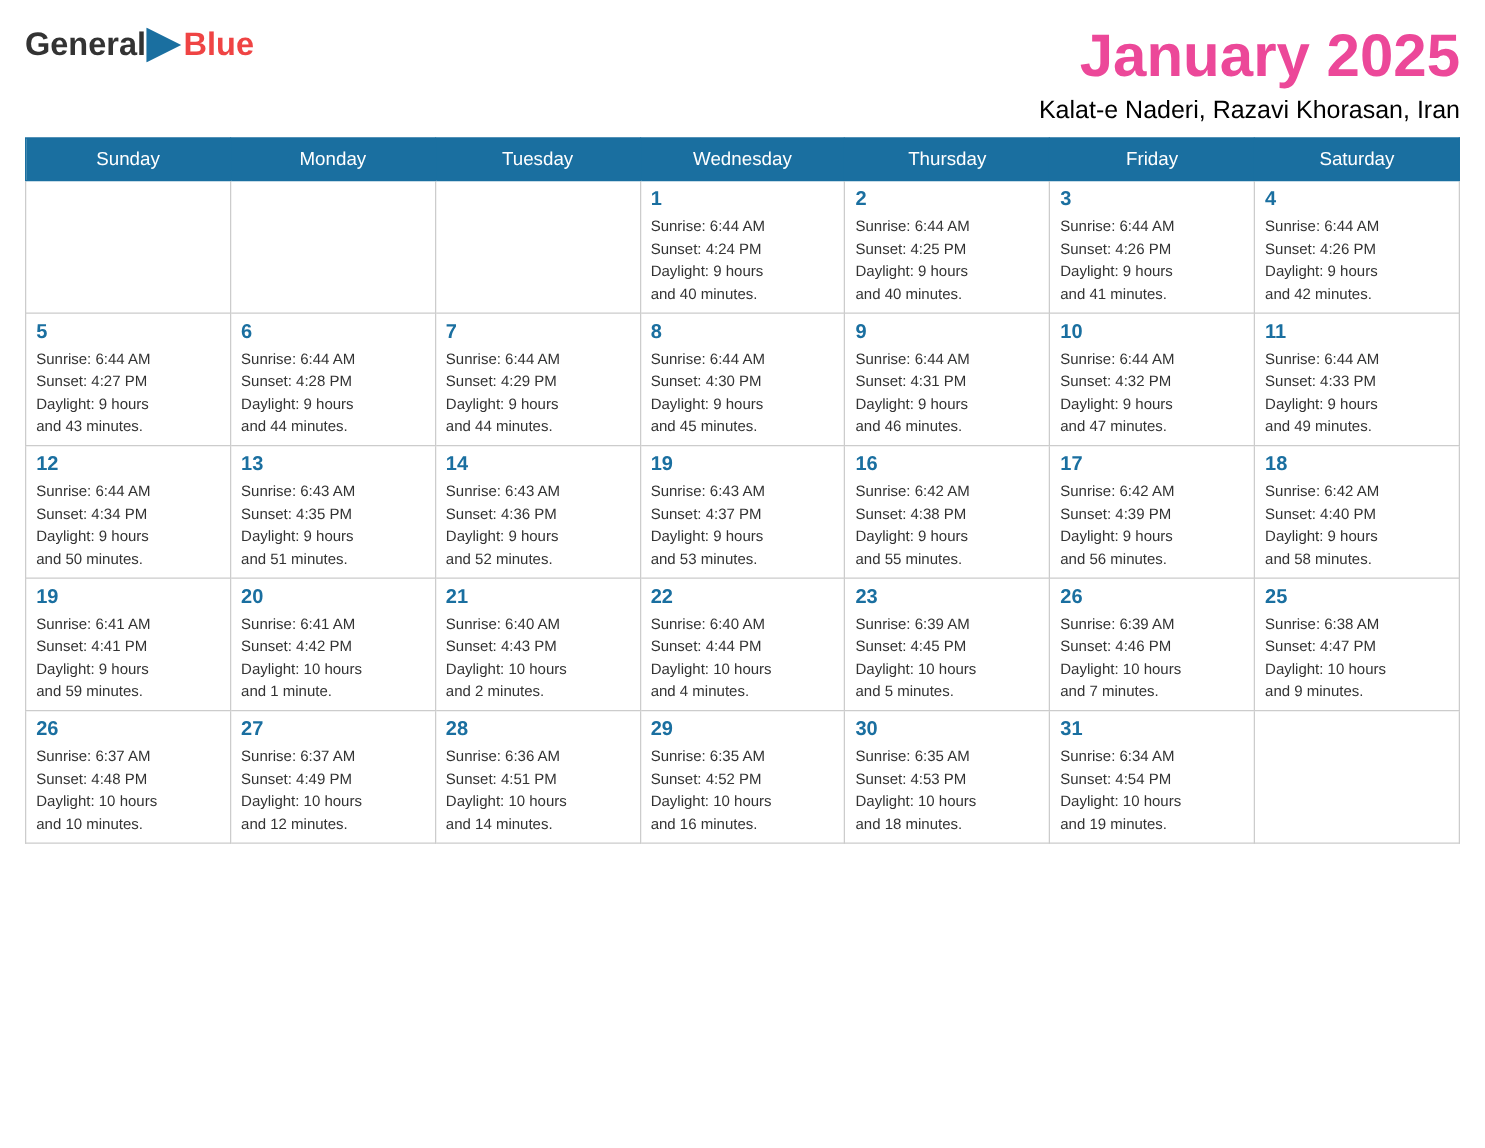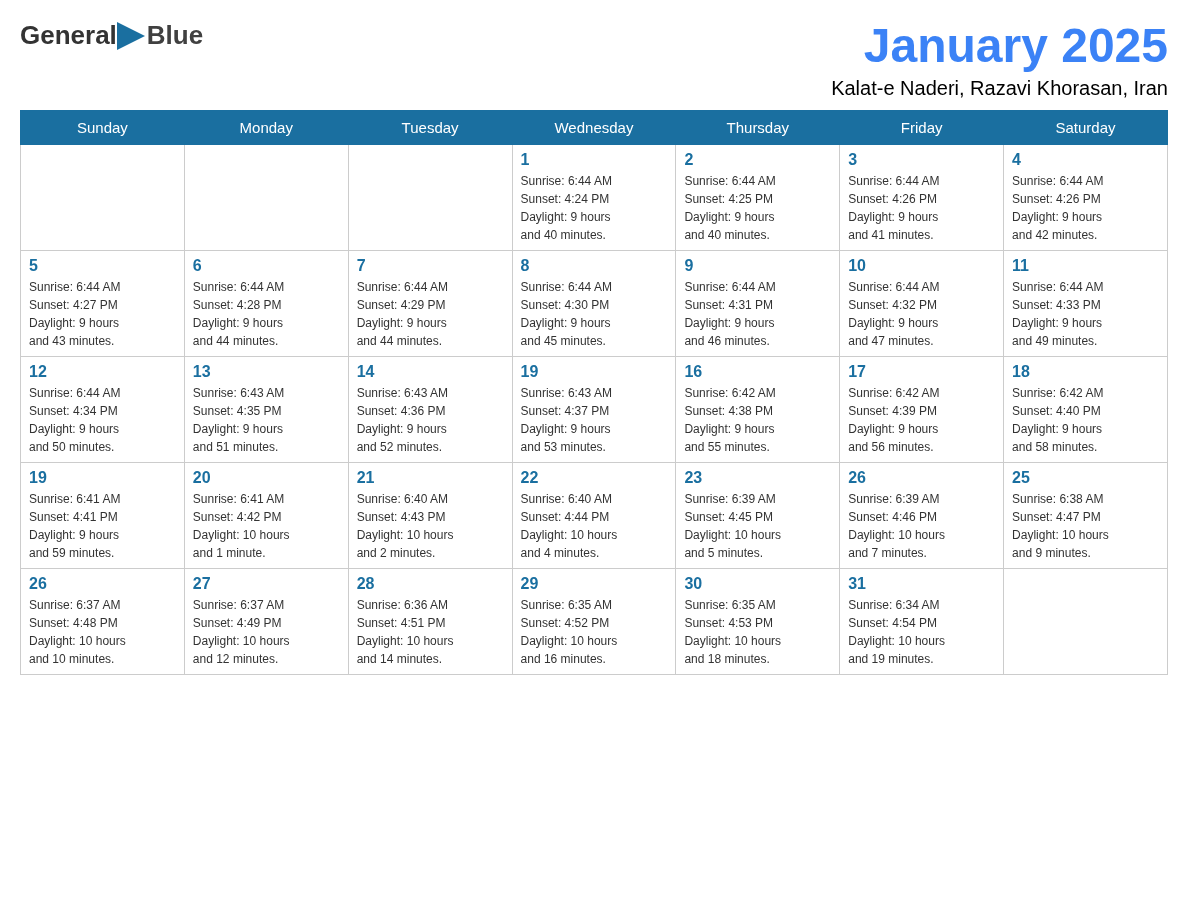--- a/index.html
+++ b/index.html
@@ -28,21 +28,21 @@
       display: flex;
       align-items: center;
       margin-left: 2px;
     }
     .title-block {
       text-align: right;
     }
     .month-title {
       font-size: 48px;
       font-weight: bold;
-      color: #3b82f6;
+      color: #ec4899;
       line-height: 1.1;
     }
     .location-title {
       font-size: 20px;
       color: #000000;
       margin-top: 4px;
     }
     .calendar {
       width: 100%;
       border-collapse: collapse;
@@ -87,21 +87,21 @@
 
 <div class="header">
   <div class="logo-block">
     <div class="logo-row1">
       <span style="font-size:26px;font-weight:bold;color:#333;font-family:Arial,sans-serif;">General</span>
       <svg width="28" height="28" viewBox="0 0 28 28">
         <polygon points="0,0 28,14 0,28" fill="#1a6fa0"></polygon>
       </svg>
     </div>
     <div class="logo-row2">
-      <span style="font-size:26px;font-weight:bold;color:#404040;font-family:Arial,sans-serif;">Blue</span>
+      <span style="font-size:26px;font-weight:bold;color:#ef4444;font-family:Arial,sans-serif;">Blue</span>
     </div>
   </div>
   <div class="title-block">
     <div class="month-title">January 2025</div>
     <div class="location-title">Kalat-e Naderi, Razavi Khorasan, Iran</div>
   </div>
 </div>
 
 <table class="calendar">
   <thead>

